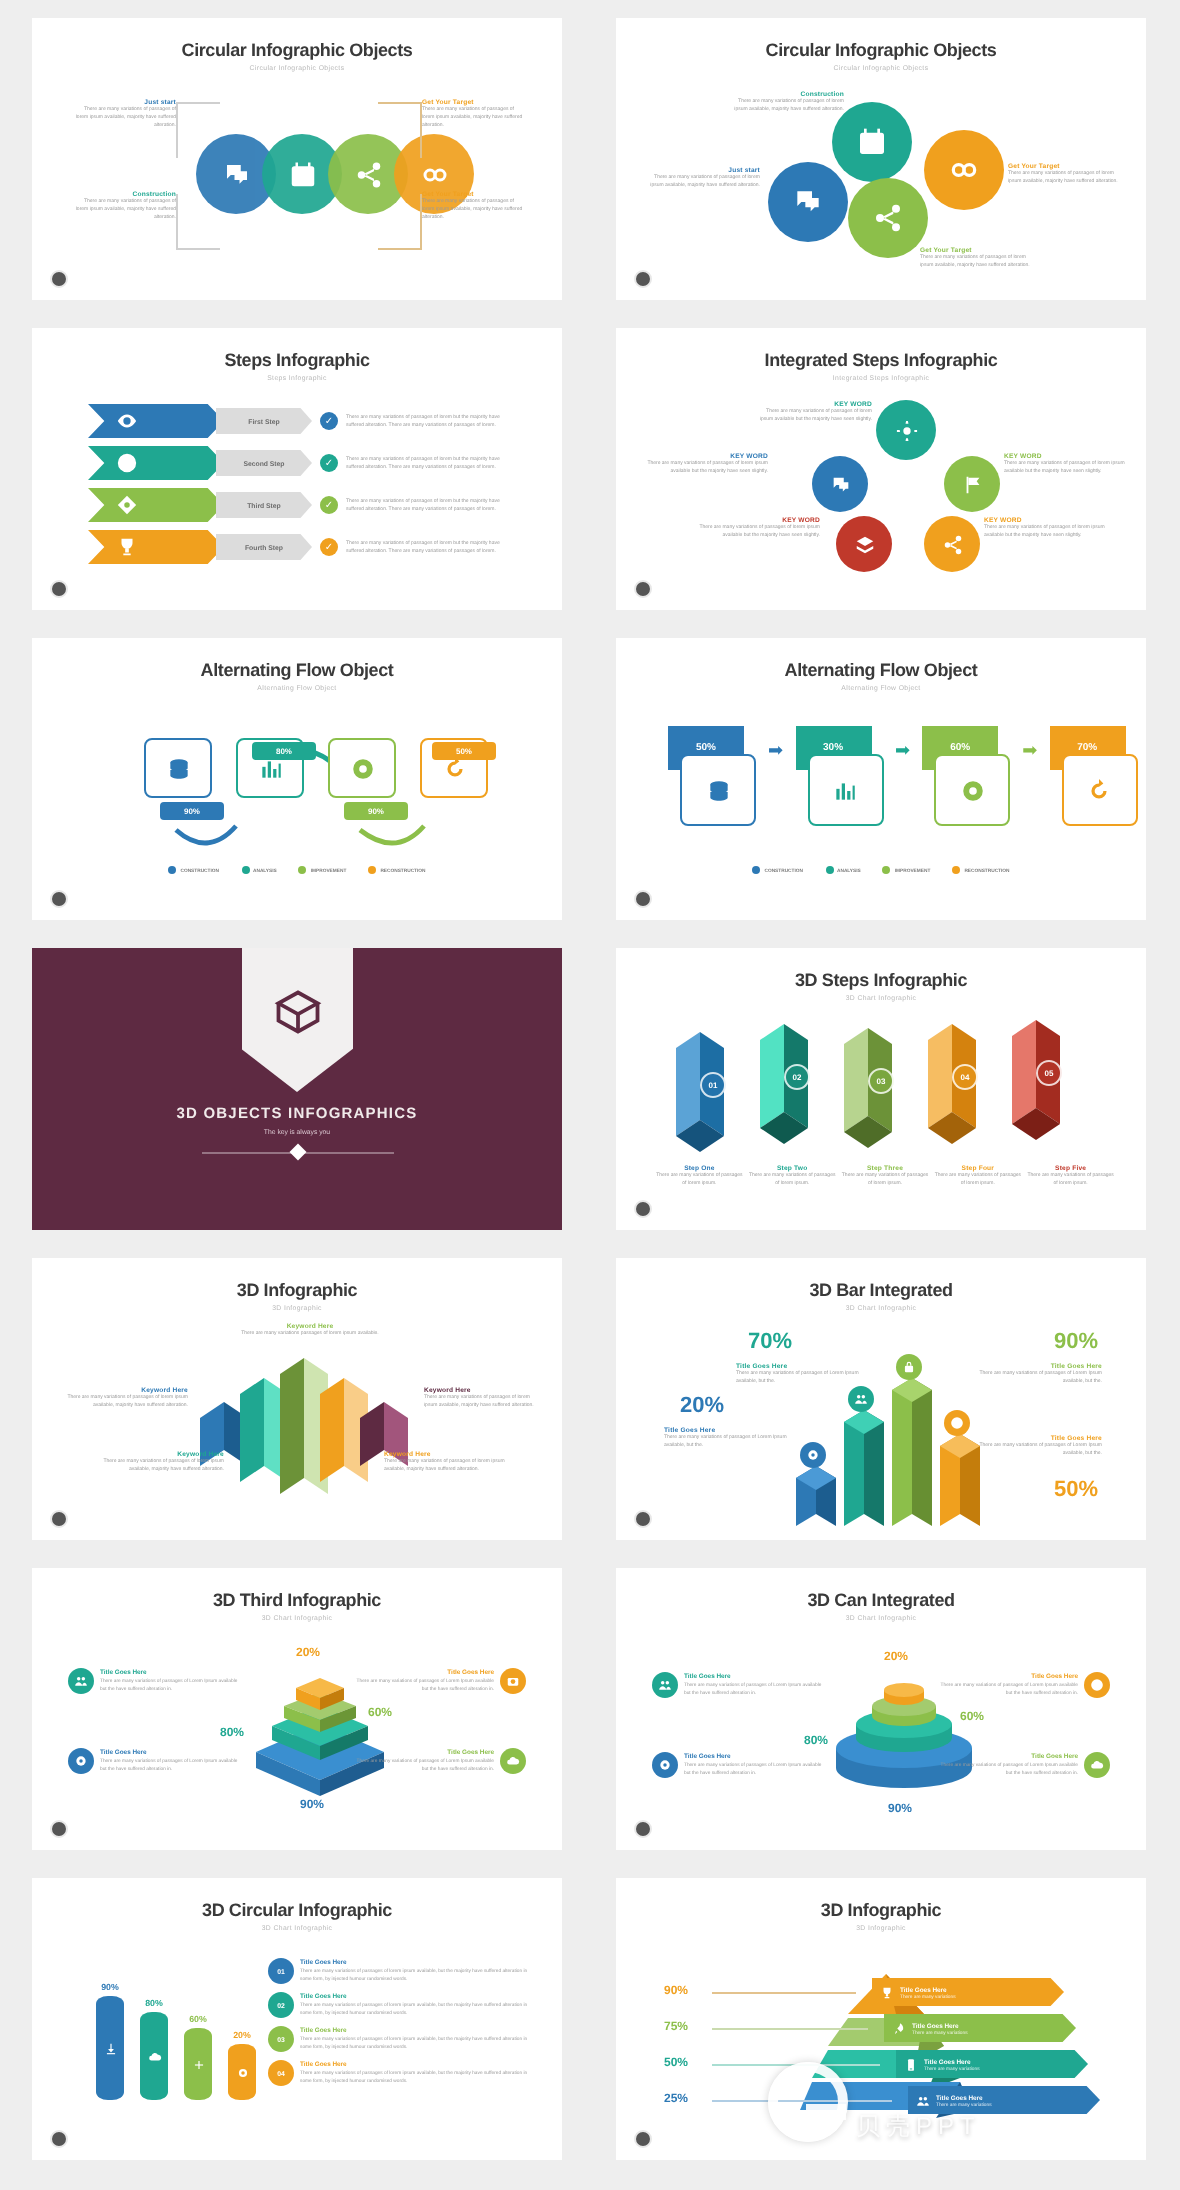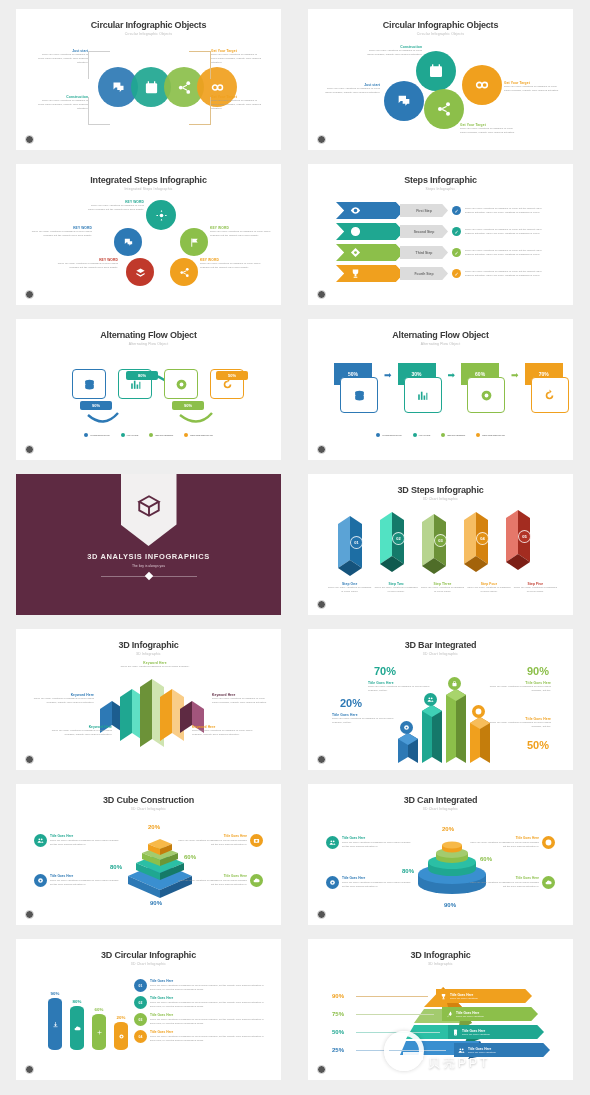--- a/index.html
+++ b/index.html
@@ -248,82 +248,20 @@
       <div style="position:absolute;left:186px;top:66px;width:56px">
         <div class="lbl" style="color:#f0a01e">Get Your Target</div>
         <div class="tiny">There are many variations of passages of lorem ipsum available, majority have suffered alteration.</div>
       </div>
     </div>
     <div class="badge"></div>
   </div>
 
   <div class="slide">
     <div class="inner">
-      <div class="s-title">Integrated Steps Infographic</div>
-      <div class="s-sub">Integrated Steps Infographic</div>
-
-      <div class="ring" style="left:120px;top:30px;width:30px;height:30px;background:#1fa791">
-        <svg viewBox="0 0 24 24">
-            <circle cx="12" cy="12" r="4" fill="#fff"></circle>
-            <path d="M11 1h2l.6 3h-3.2zM11 20h2l.6 3h-3.2zM1 11h3l.4 2H1zM20 11h3v2h-3z" fill="#fff"></path>
-          </svg>
-        </div>
-      <div class="ring" style="left:88px;top:58px;width:28px;height:28px;background:#2d79b5">
-        <svg viewBox="0 0 24 24">
-            <path d="M4 4h11v8H7l-3 3z" fill="#fff"></path>
-            <path d="M10 9h10v7h-3l-3 3v-3h-4z" fill="#fff"></path>
-          </svg>
-        </div>
-      <div class="ring" style="left:154px;top:58px;width:28px;height:28px;background:#8cbf4a">
-        <svg viewBox="0 0 24 24">
-            <path d="M5 3h2v18H5z" fill="#fff"></path>
-            <path d="M7 4h12l-3 4 3 4H7z" fill="#fff"></path>
-          </svg>
-        </div>
-      <div class="ring" style="left:100px;top:88px;width:28px;height:28px;background:#c0392b">
-        <svg viewBox="0 0 24 24">
-            <path d="M12 3l9 5-9 5-9-5z" fill="#fff"></path>
-            <path d="M3 13l9 5 9-5v3l-9 5-9-5z" fill="#fff"></path>
-          </svg>
-        </div>
-      <div class="ring" style="left:144px;top:88px;width:28px;height:28px;background:#f0a01e">
-        <svg viewBox="0 0 24 24">
-            <circle cx="18" cy="5" r="3" fill="#fff"></circle>
-            <circle cx="18" cy="19" r="3" fill="#fff"></circle>
-            <circle cx="6" cy="12" r="3" fill="#fff"></circle>
-            <path d="M8 11l8-4v2l-8 4zm0 2l8 4v-2l-8-4z" fill="#fff"></path>
-          </svg>
-        </div>
-
-      <div style="position:absolute;left:60px;top:30px;width:58px;text-align:right">
-        <div class="lbl" style="color:#1fa791">KEY WORD</div>
-        <div class="tiny">There are many variations of passages of lorem ipsum available but the majority have seen slightly.</div>
-        </div>
-      <div style="position:absolute;left:4px;top:56px;width:62px;text-align:right">
-        <div class="lbl" style="color:#2d79b5">KEY WORD</div>
-        <div class="tiny">There are many variations of passages of lorem ipsum available but the majority have seen slightly.</div>
-        </div>
-      <div style="position:absolute;left:184px;top:56px;width:62px">
-        <div class="lbl" style="color:#8cbf4a">KEY WORD</div>
-        <div class="tiny">There are many variations of passages of lorem ipsum available but the majority have seen slightly.</div>
-        </div>
-      <div style="position:absolute;left:30px;top:88px;width:62px;text-align:right">
-        <div class="lbl" style="color:#c0392b">KEY WORD</div>
-        <div class="tiny">There are many variations of passages of lorem ipsum available but the majority have seen slightly.</div>
-        </div>
-      <div style="position:absolute;left:174px;top:88px;width:62px">
-        <div class="lbl" style="color:#f0a01e">KEY WORD</div>
-        <div class="tiny">There are many variations of passages of lorem ipsum available but the majority have seen slightly.</div>
-        </div>
-    </div>
-    <div class="badge"></div>
-  </div>
-
-  <div class="slide">
-    <div class="inner">
       <div class="s-title">Steps Infographic</div>
       <div class="s-sub">Steps Infographic</div>
 
       <div style="position:absolute;left:18px;top:32px;right:12px;display:flex;flex-direction:column;gap:4px">
 
         <div style="display:flex;align-items:center;gap:4px">
           <div class="chev" style="background:#2d79b5">
             <svg viewBox="0 0 24 24">
                 <path d="M12 5C6 5 2 12 2 12s4 7 10 7 10-7 10-7-4-7-10-7zm0 11a4 4 0 110-8 4 4 0 010 8z"></path>
               </svg>
@@ -368,20 +306,82 @@
                 <path d="M6 3h12v5a6 6 0 01-12 0zM10 14h4v4h-4zM8 19h8v2H8z"></path>
               </svg>
             </div>
           <div class="chev-gray">
             <span style="font-size:3.4px;font-weight:bold;color:#6d6d6d">Fourth Step</span>
             </div>
           <div class="chk" style="background:#f0a01e">✓</div>
           <div class="tiny" style="flex:1">There are many variations of passages of lorem but the majority have suffered alteration. There are many variations of passages of lorem.</div>
         </div>
       </div>
+    </div>
+    <div class="badge"></div>
+  </div>
+
+  <div class="slide">
+    <div class="inner">
+      <div class="s-title">Integrated Steps Infographic</div>
+      <div class="s-sub">Integrated Steps Infographic</div>
+
+      <div class="ring" style="left:120px;top:30px;width:30px;height:30px;background:#1fa791">
+        <svg viewBox="0 0 24 24">
+            <circle cx="12" cy="12" r="4" fill="#fff"></circle>
+            <path d="M11 1h2l.6 3h-3.2zM11 20h2l.6 3h-3.2zM1 11h3l.4 2H1zM20 11h3v2h-3z" fill="#fff"></path>
+          </svg>
+        </div>
+      <div class="ring" style="left:88px;top:58px;width:28px;height:28px;background:#2d79b5">
+        <svg viewBox="0 0 24 24">
+            <path d="M4 4h11v8H7l-3 3z" fill="#fff"></path>
+            <path d="M10 9h10v7h-3l-3 3v-3h-4z" fill="#fff"></path>
+          </svg>
+        </div>
+      <div class="ring" style="left:154px;top:58px;width:28px;height:28px;background:#8cbf4a">
+        <svg viewBox="0 0 24 24">
+            <path d="M5 3h2v18H5z" fill="#fff"></path>
+            <path d="M7 4h12l-3 4 3 4H7z" fill="#fff"></path>
+          </svg>
+        </div>
+      <div class="ring" style="left:100px;top:88px;width:28px;height:28px;background:#c0392b">
+        <svg viewBox="0 0 24 24">
+            <path d="M12 3l9 5-9 5-9-5z" fill="#fff"></path>
+            <path d="M3 13l9 5 9-5v3l-9 5-9-5z" fill="#fff"></path>
+          </svg>
+        </div>
+      <div class="ring" style="left:144px;top:88px;width:28px;height:28px;background:#f0a01e">
+        <svg viewBox="0 0 24 24">
+            <circle cx="18" cy="5" r="3" fill="#fff"></circle>
+            <circle cx="18" cy="19" r="3" fill="#fff"></circle>
+            <circle cx="6" cy="12" r="3" fill="#fff"></circle>
+            <path d="M8 11l8-4v2l-8 4zm0 2l8 4v-2l-8-4z" fill="#fff"></path>
+          </svg>
+        </div>
+
+      <div style="position:absolute;left:60px;top:30px;width:58px;text-align:right">
+        <div class="lbl" style="color:#1fa791">KEY WORD</div>
+        <div class="tiny">There are many variations of passages of lorem ipsum available but the majority have seen slightly.</div>
+        </div>
+      <div style="position:absolute;left:4px;top:56px;width:62px;text-align:right">
+        <div class="lbl" style="color:#2d79b5">KEY WORD</div>
+        <div class="tiny">There are many variations of passages of lorem ipsum available but the majority have seen slightly.</div>
+        </div>
+      <div style="position:absolute;left:184px;top:56px;width:62px">
+        <div class="lbl" style="color:#8cbf4a">KEY WORD</div>
+        <div class="tiny">There are many variations of passages of lorem ipsum available but the majority have seen slightly.</div>
+        </div>
+      <div style="position:absolute;left:30px;top:88px;width:62px;text-align:right">
+        <div class="lbl" style="color:#c0392b">KEY WORD</div>
+        <div class="tiny">There are many variations of passages of lorem ipsum available but the majority have seen slightly.</div>
+        </div>
+      <div style="position:absolute;left:174px;top:88px;width:62px">
+        <div class="lbl" style="color:#f0a01e">KEY WORD</div>
+        <div class="tiny">There are many variations of passages of lorem ipsum available but the majority have seen slightly.</div>
+        </div>
     </div>
     <div class="badge"></div>
   </div>
 
   <div class="slide">
     <div class="inner">
       <div class="s-title">Alternating Flow Object</div>
       <div class="s-sub">Alternating Flow Object</div>
 
       <svg style="position:absolute;left:44px;top:38px;width:180px;height:62px" viewBox="0 0 180 62">
@@ -522,21 +522,21 @@
     <div class="badge"></div>
   </div>
 
   <div class="slide cover">
     <div class="ribbon"></div>
     <svg style="position:absolute;left:50%;margin-left:-13px;top:19px;width:26px;height:26px" viewBox="0 0 48 48">
       <path d="M24 6l18 10-18 10L6 16z" fill="none" stroke="#5e2a42" stroke-width="3.5"></path>
       <path d="M6 16v16l18 10 18-10V16" fill="none" stroke="#5e2a42" stroke-width="3.5"></path>
       <path d="M24 26v16" stroke="#5e2a42" stroke-width="3.5"></path>
     </svg>
-    <div class="cover-title">3D ANALYSIS INFOGRAPHICS</div>
+    <div class="cover-title">3D OBJECTS INFOGRAPHICS</div>
     <div class="cover-sub">The key is always you</div>
     <div class="rule"></div>
     <div class="diamond"></div>
   </div>
 
   <div class="slide">
     <div class="inner">
       <div class="s-title">3D Steps Infographic</div>
       <div class="s-sub">3D Chart Infographic</div>
 
@@ -725,21 +725,21 @@
       <div style="position:absolute;right:12px;top:82px;width:70px;text-align:right">
         <div class="lbl" style="color:#f0a01e">Title Goes Here</div>
         <div class="tiny">There are many variations of passages of Lorem Ipsum available, but the.</div>
         </div>
     </div>
     <div class="badge"></div>
   </div>
 
   <div class="slide">
     <div class="inner">
-      <div class="s-title">3D Cube Construction</div>
+      <div class="s-title">3D Third Infographic</div>
       <div class="s-sub">3D Chart Infographic</div>
 
       <svg style="position:absolute;left:96px;top:46px;width:76px;height:62px" viewBox="0 0 76 62">
         <g>
             <polygon points="6,40 38,26 70,40 38,54" fill="#3a8fd0"></polygon>
             <polygon points="6,40 38,54 38,62 6,48" fill="#2d79b5"></polygon>
             <polygon points="70,40 38,54 38,62 70,48" fill="#1f5d90"></polygon>
           </g>
         <g>
             <polygon points="14,27 38,17 62,27 38,37" fill="#2bbfa5"></polygon>

